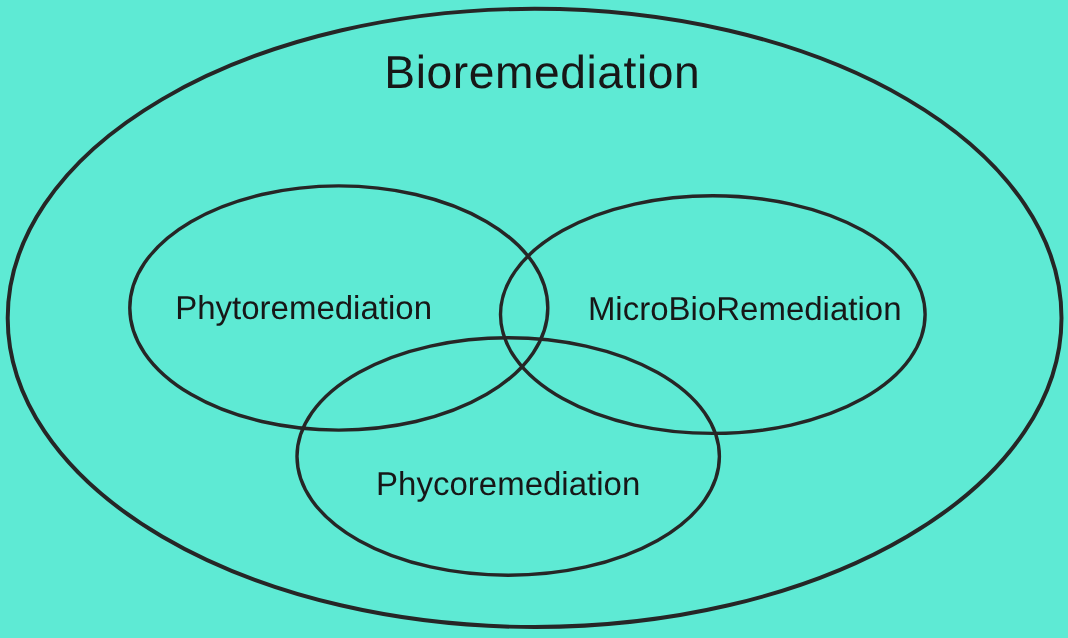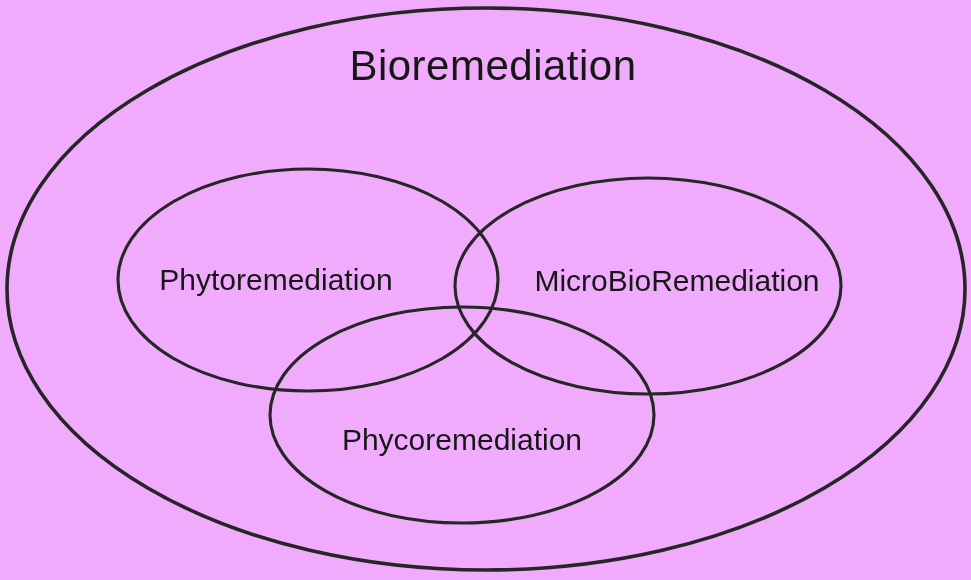--- a/index.html
+++ b/index.html
@@ -4,21 +4,21 @@
 <style>
   html, body {
     margin: 0;
     padding: 0;
     background: #ffffff;
   }
   .stage {
     position: relative;
     width: 971px;
     height: 580px;
-    background: #f0abfc;
+    background: #5eead4;
     overflow: hidden;
     font-family: "Liberation Sans", sans-serif;
   }
   svg.venn {
     display: block;
     width: 971px;
     height: 580px;
   }
   .set-ellipse {
     fill: none;

